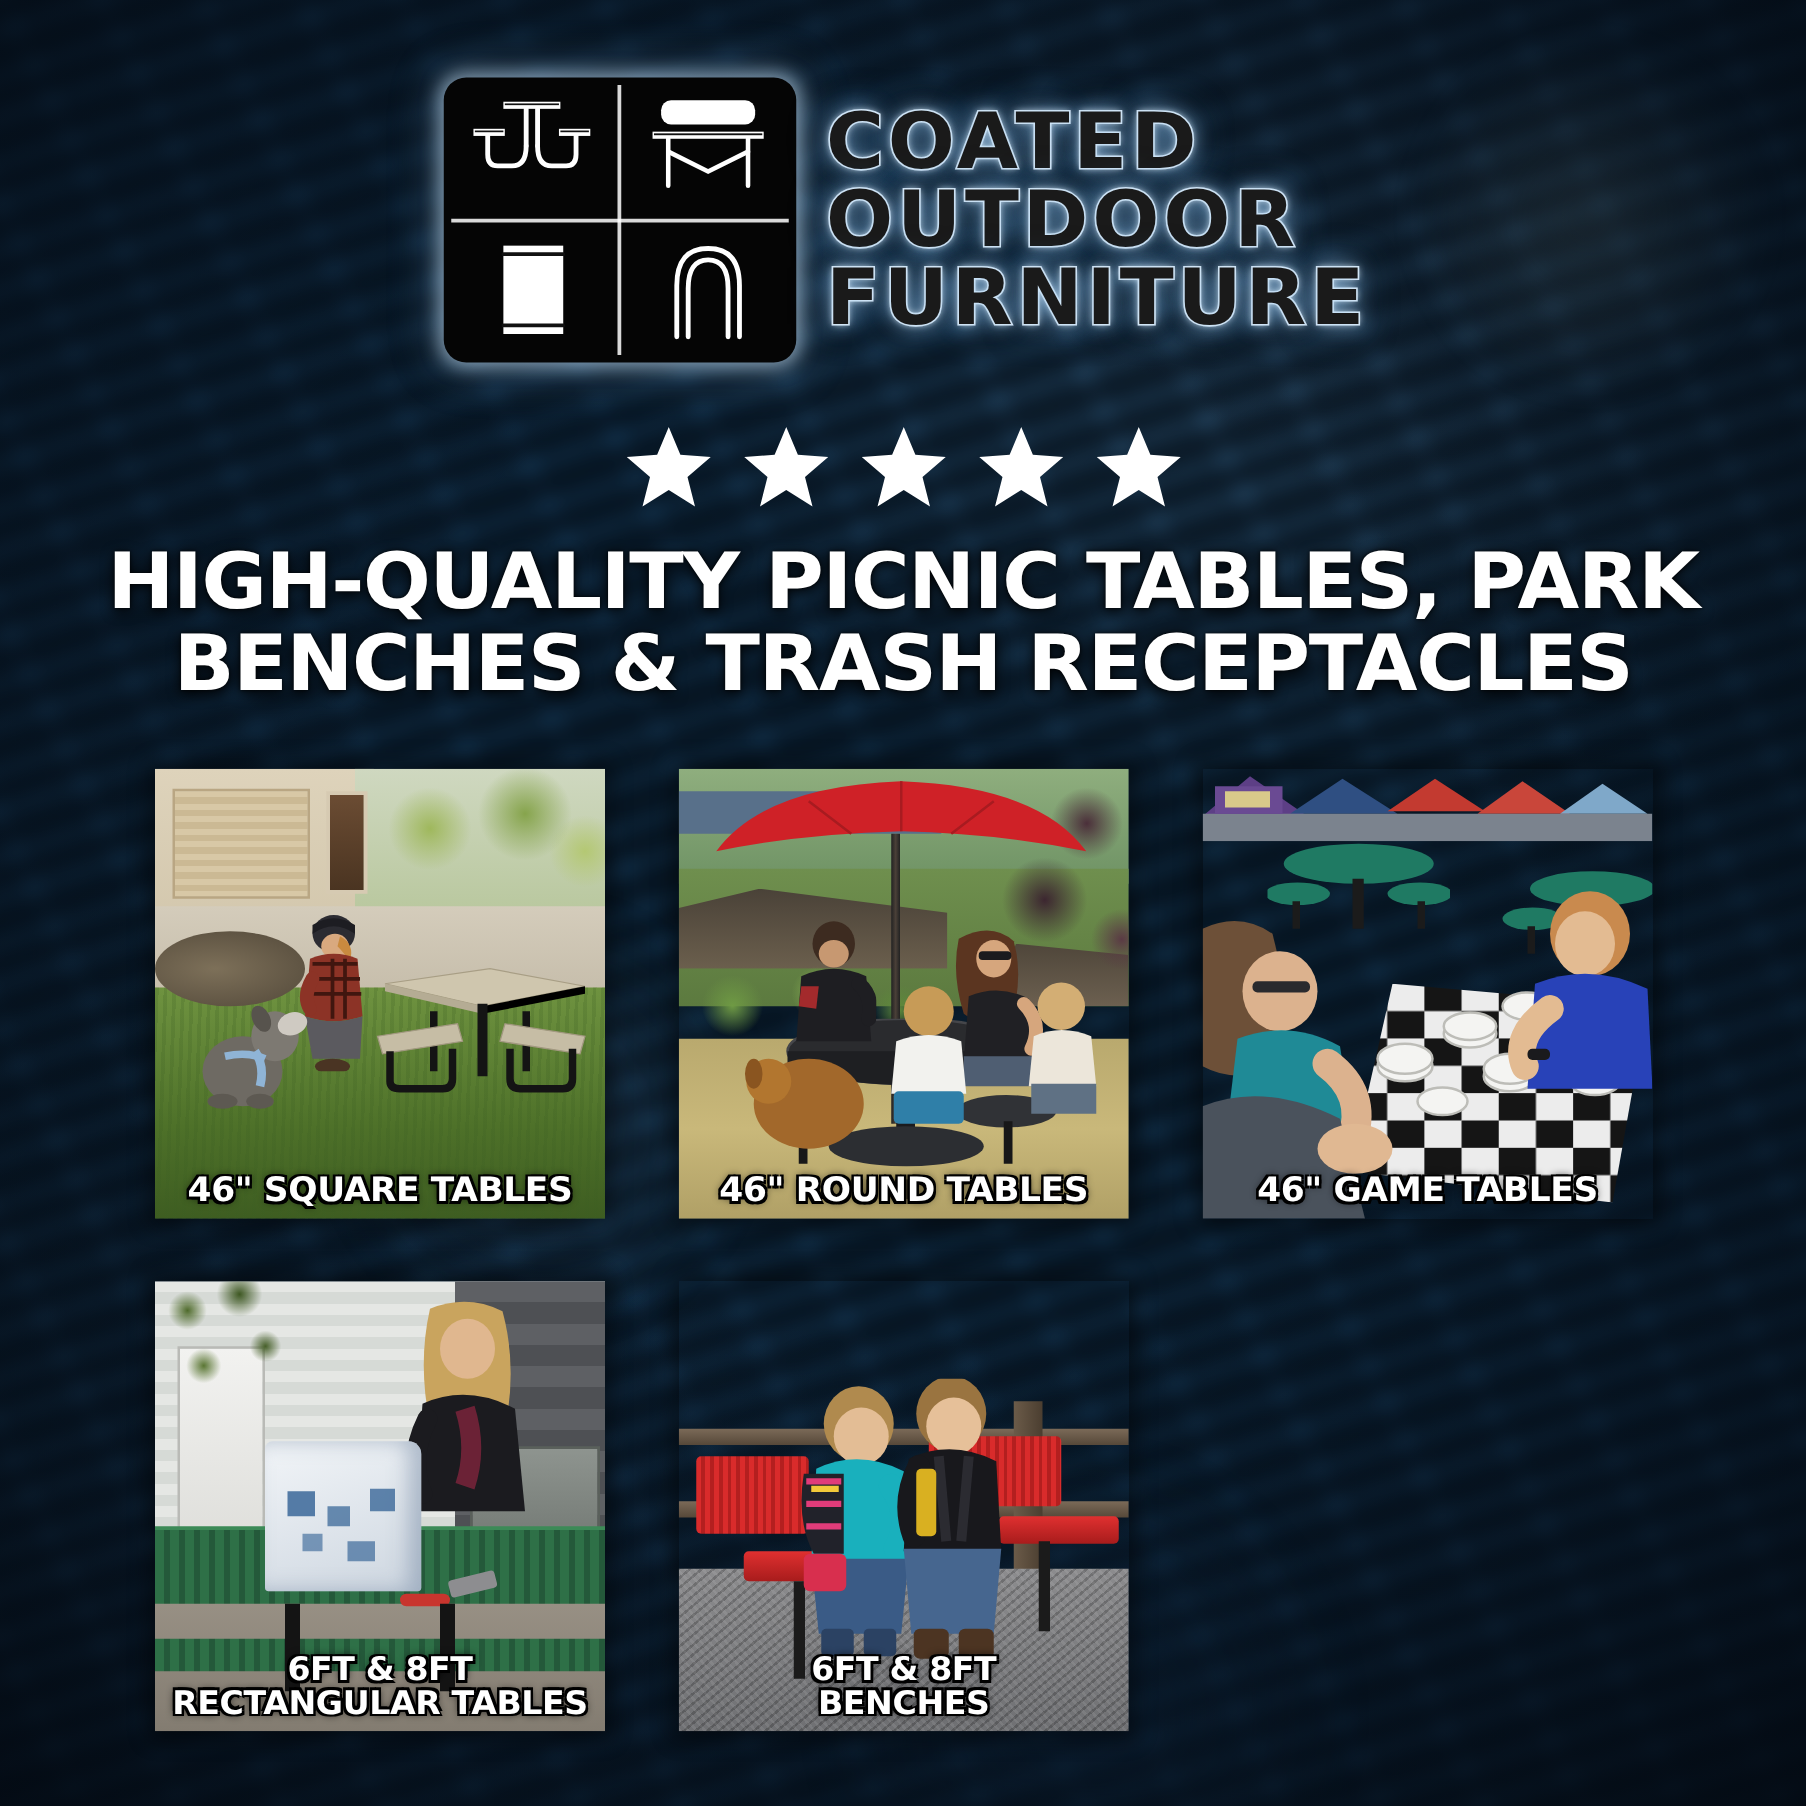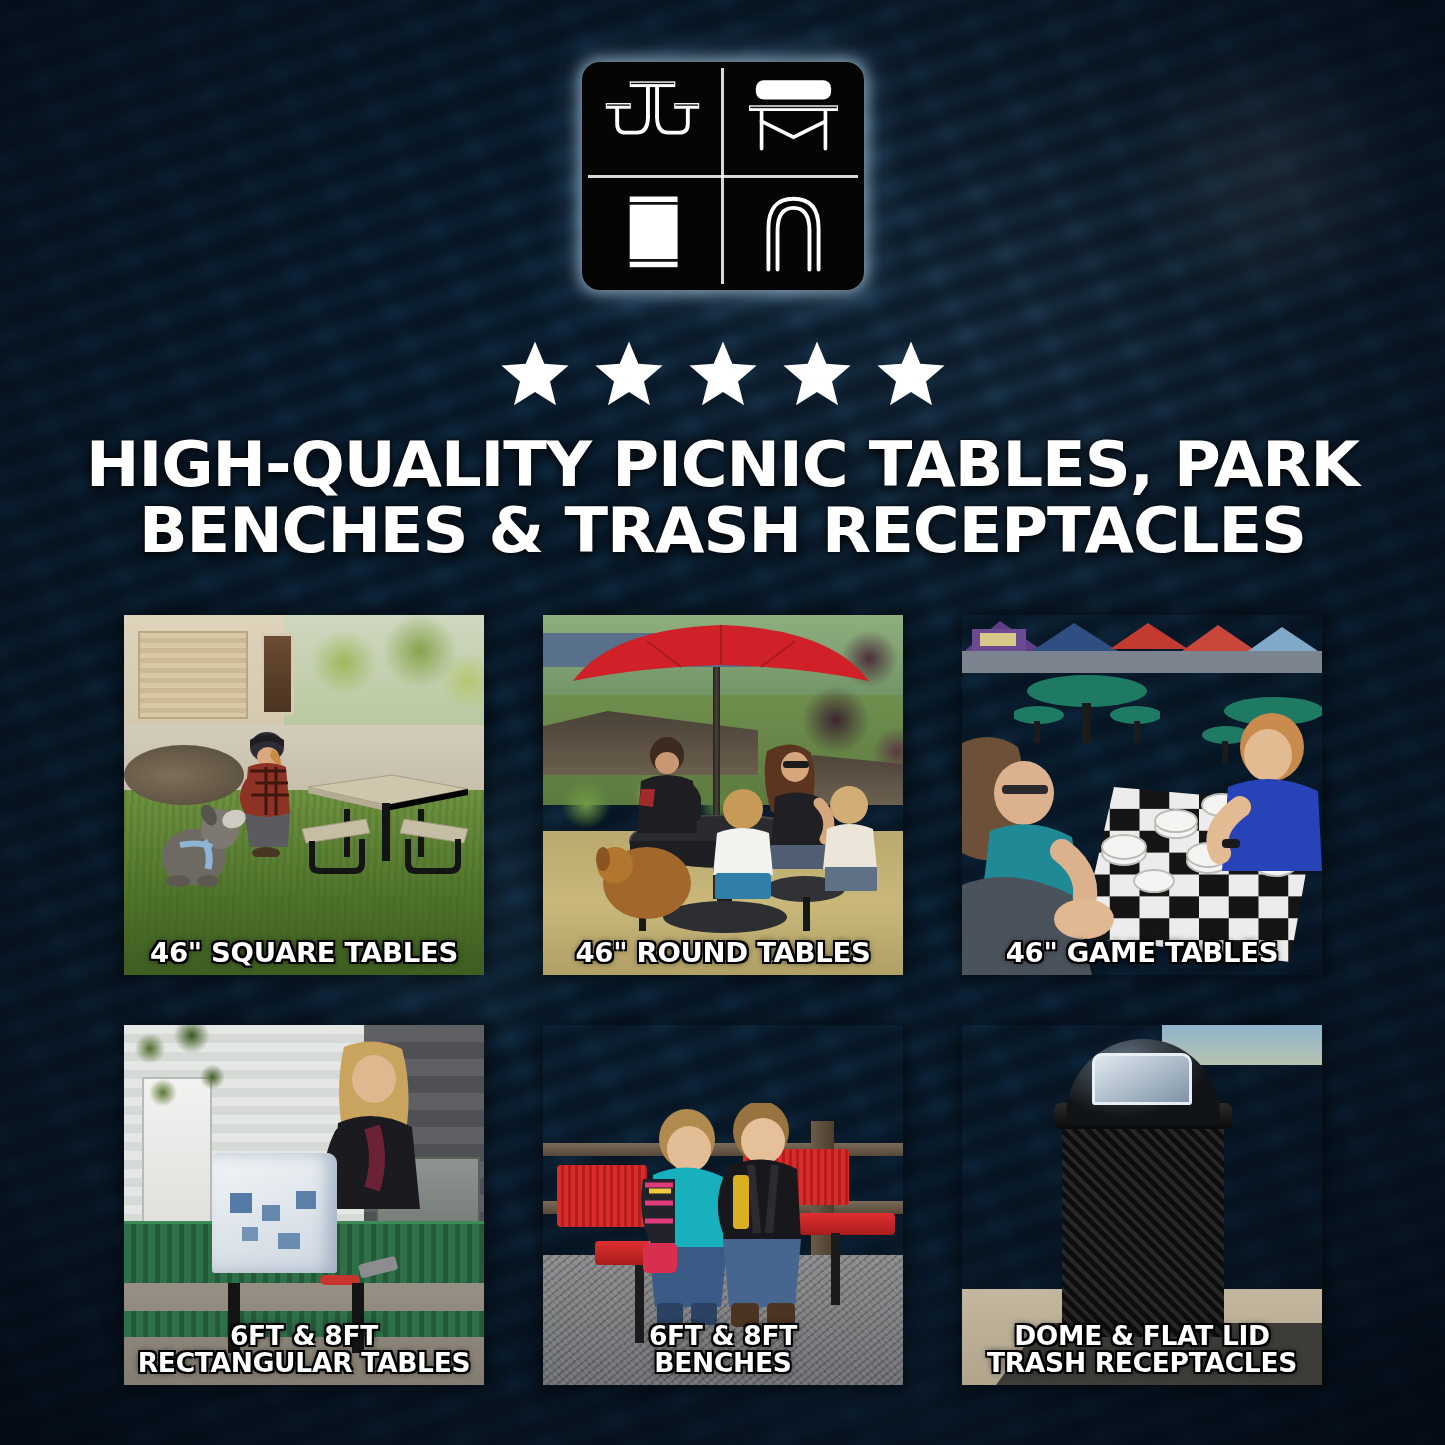--- a/index.html
+++ b/index.html
@@ -287,20 +287,25 @@
       <div class="q">
         <svg viewBox="0 0 100 100" fill="none" stroke="#fff" stroke-width="3.4" stroke-linecap="round">
           <path d="M28 82 L28 46 Q28 20 50 20 Q72 20 72 46 L72 82"></path>
           <path d="M36 82 L36 48 Q36 28 50 28 Q64 28 64 48 L64 82"></path>
         </svg>
       </div>
       <div class="vline"></div>
       <div class="hline"></div>
     </div>
 
+    <div id="logo-words">
+      <div class="logo-word">COATED</div>
+      <div class="logo-word">OUTDOOR</div>
+      <div class="logo-word">FURNITURE</div>
+    </div>
   </div>
 
   <div id="stars">
     <svg class="star" viewBox="0 0 24 24">
         <polygon fill="#fff" points="12,1.2 15.1,8.6 23.2,9.2 17,14.5 19,22.4 12,18 5,22.4 7,14.5 0.8,9.2 8.9,8.6"></polygon>
       </svg>
     <svg class="star" viewBox="0 0 24 24">
         <polygon fill="#fff" points="12,1.2 15.1,8.6 23.2,9.2 17,14.5 19,22.4 12,18 5,22.4 7,14.5 0.8,9.2 8.9,8.6"></polygon>
       </svg>
     <svg class="star" viewBox="0 0 24 24">
@@ -584,31 +589,15 @@
           <path d="M40 62 L46 130 M64 62 L58 130" stroke="#2b2b31" stroke-width="8"></path>
           <rect x="22" y="72" width="16" height="54" rx="4" fill="#d9b021"></rect>
         </svg>
       </div>
       <div class="tile-caption two-line">
         <span class="cap-line">6FT &amp; 8FT</span>
         <span class="cap-line">BENCHES</span>
       </div>
     </div>
 
-    <div class="tile">
-      <div class="scene">
-        <div class="px t6-grass"></div>
-        <div class="px t6-sky"></div>
-        <div class="px ground t6-path"></div>
-        <div class="px t6-pad"></div>
-        <div class="px t6-can"></div>
-        <div class="px t6-rim"></div>
-        <div class="px t6-dome"></div>
-        <div class="px t6-opening"></div>
-      </div>
-      <div class="tile-caption two-line">
-        <span class="cap-line">DOME &amp; FLAT LID</span>
-        <span class="cap-line">TRASH RECEPTACLES</span>
-      </div>
-    </div>
 
   </div>
 </div>
 
 </body></html>

